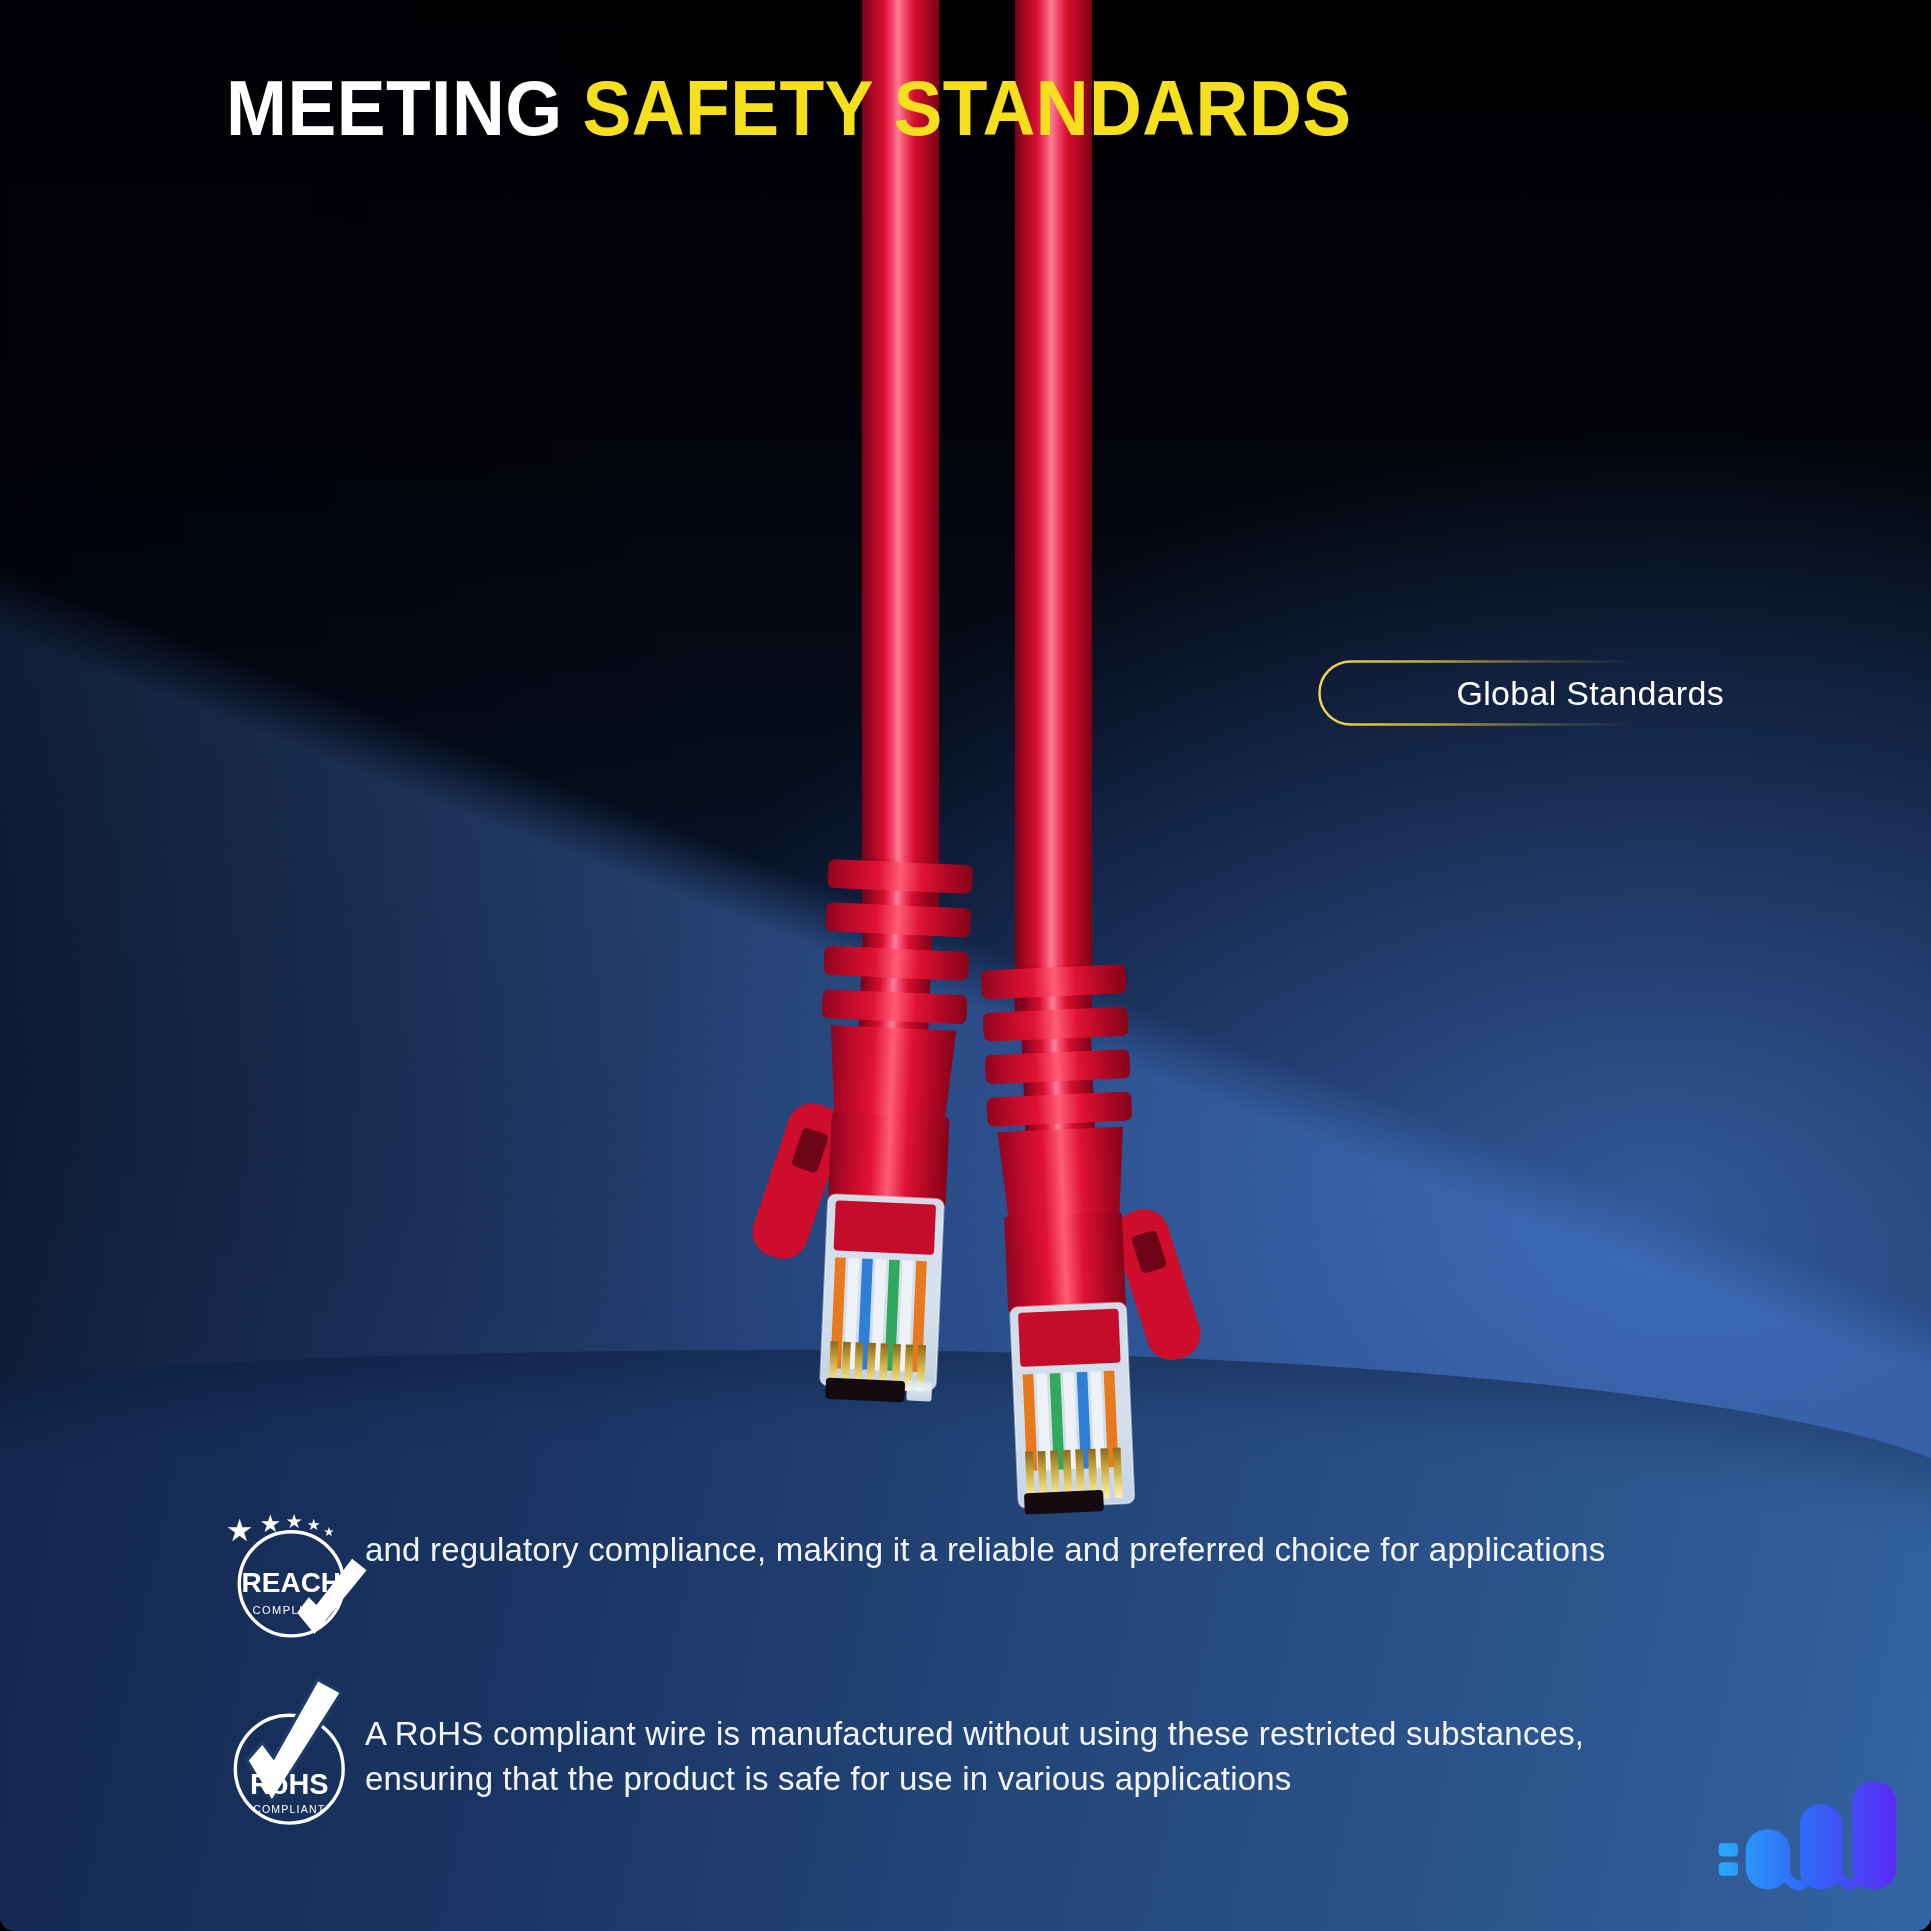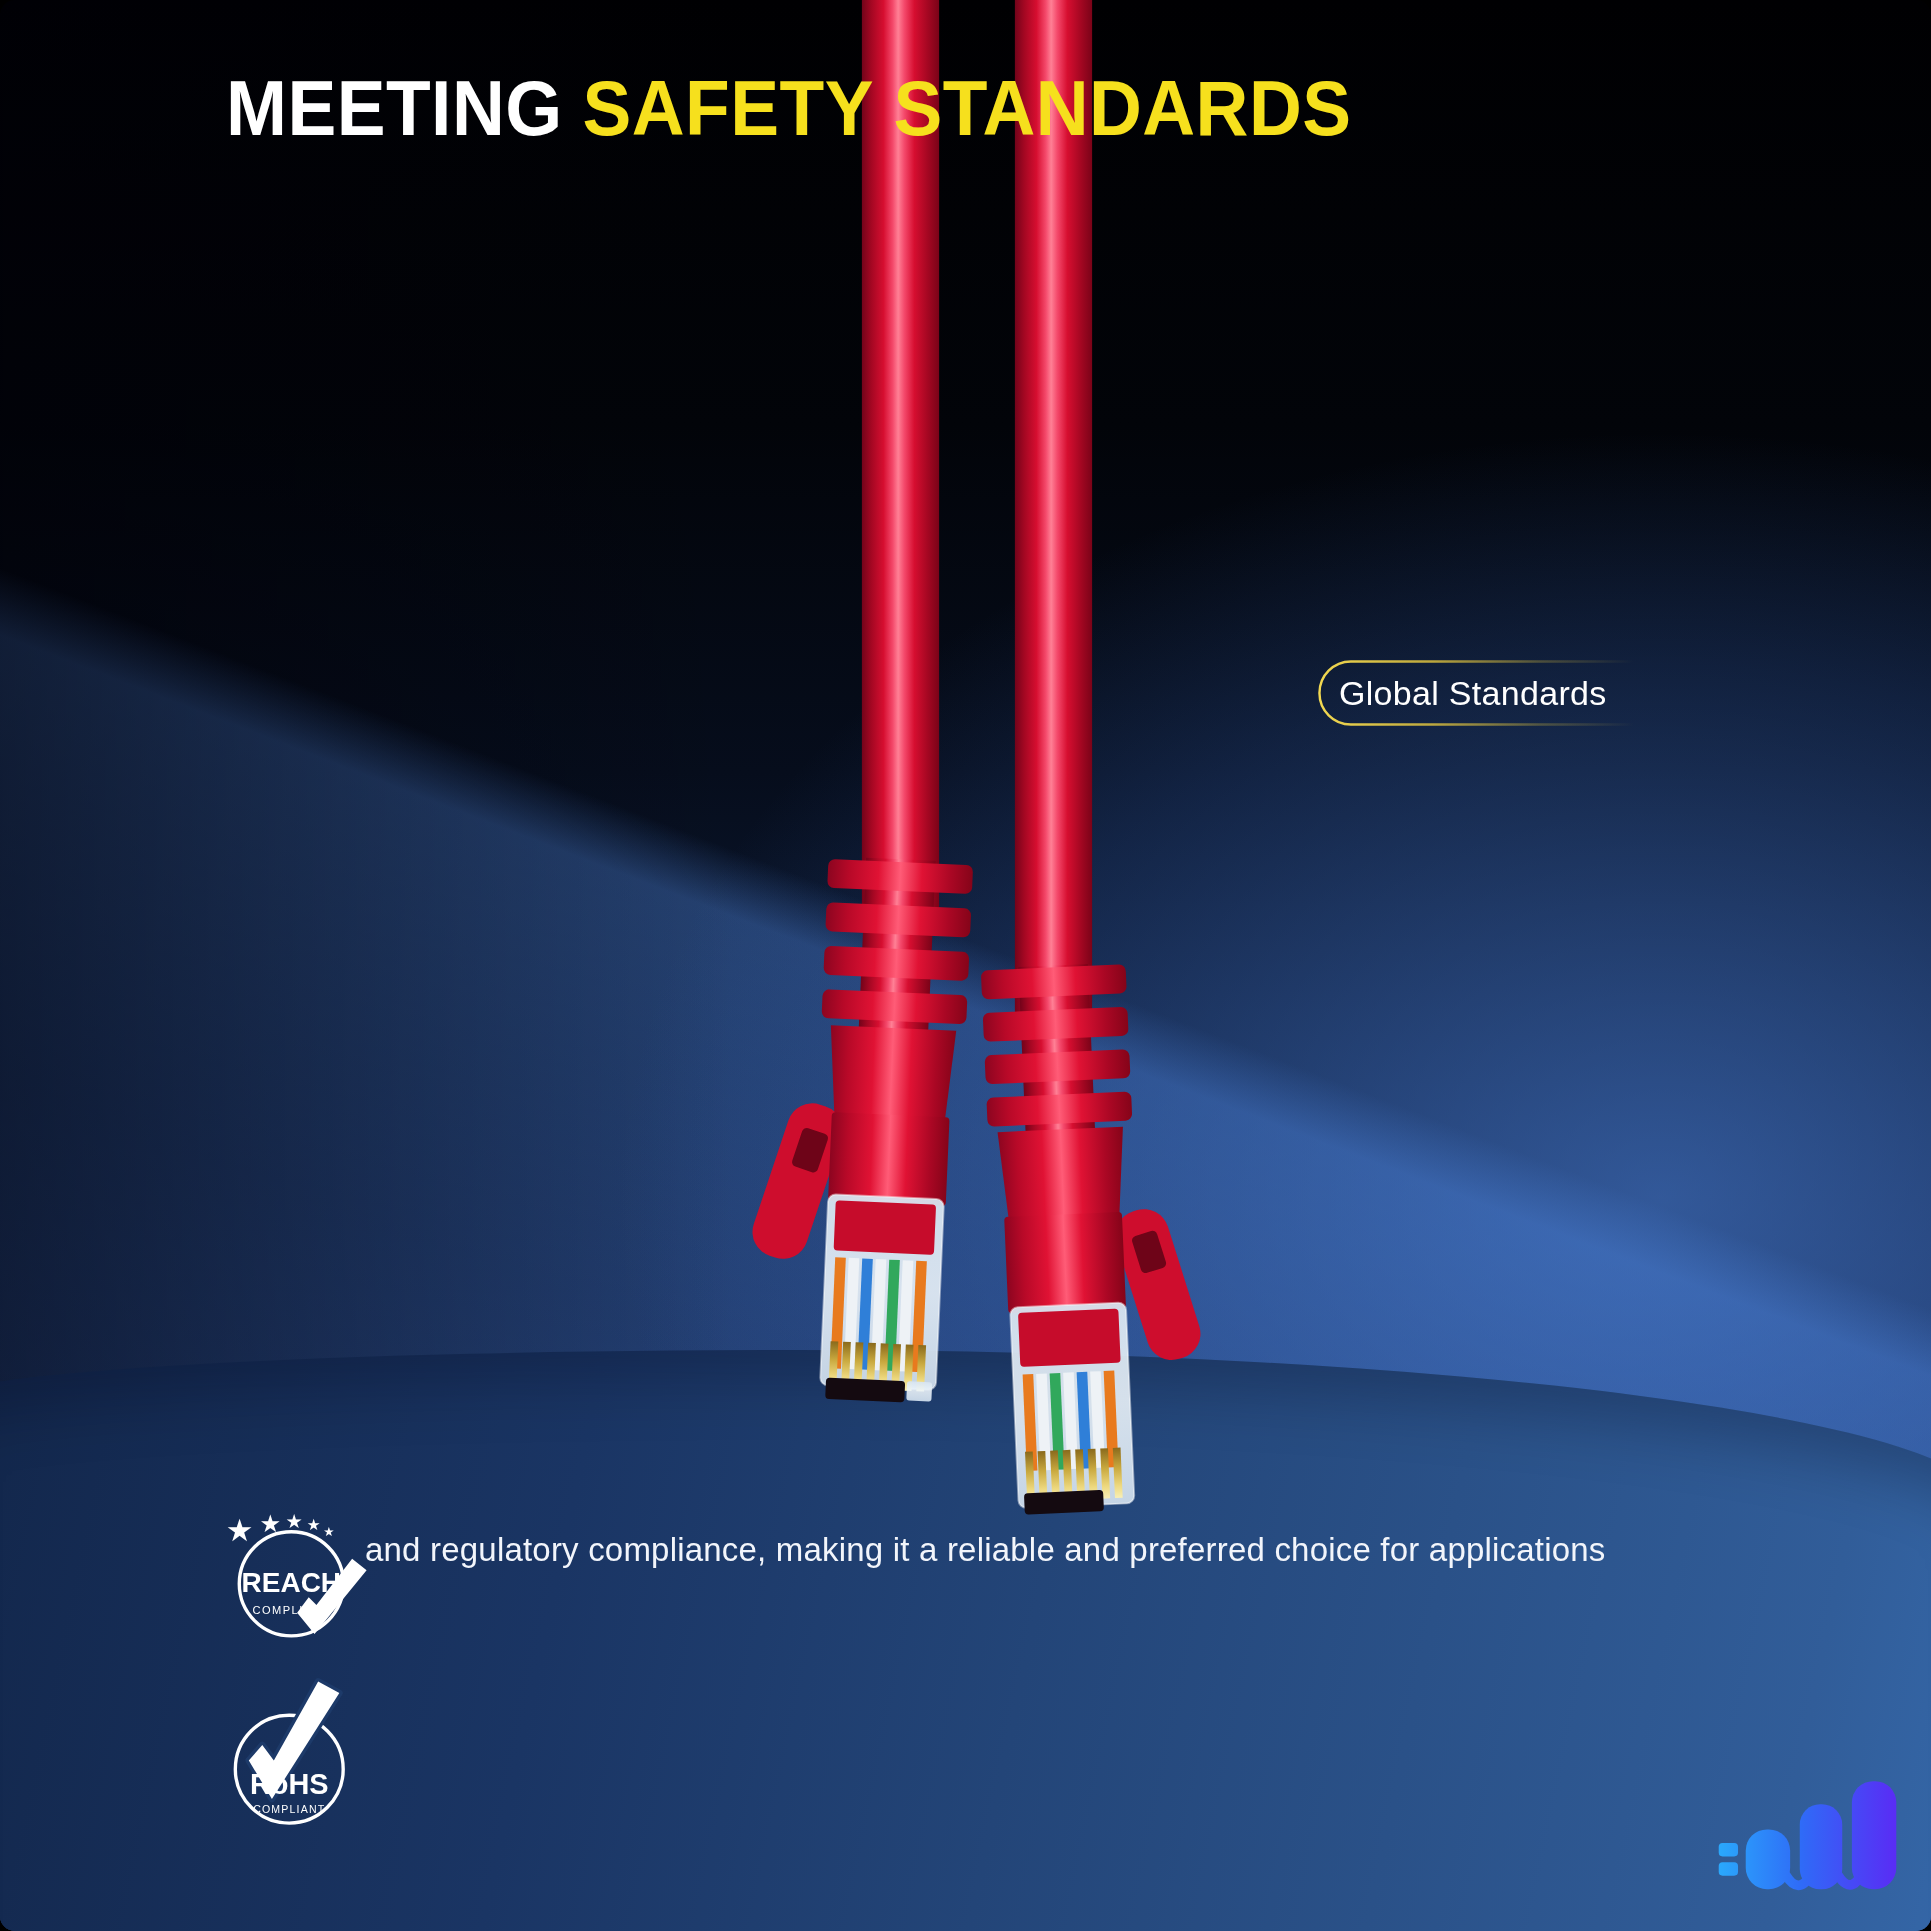--- a/index.html
+++ b/index.html
@@ -32,21 +32,21 @@
   }
   .t-white{color:#ffffff; margin-right:21px;}
   .t-yellow{color:#f6e01d;}
   .pill{position:absolute; z-index:6; display:flex; align-items:center;}
   .pill svg.pill-border{position:absolute; inset:0; width:100%; height:100%;}
   .pill .pill-label{
     position:relative; color:#fff; font-size:34px; letter-spacing:0.3px; white-space:nowrap;
   }
   .pill-1{left:280px; top:658px; width:406px; height:68px;} .pill-1 .pill-label{padding-left:27px;}
   .pill-2{left:247px; top:792px; width:430px; height:68px;} .pill-2 .pill-label{padding-left:19.3px;}
-  .pill-3{left:1318px; top:660px; width:406px; height:66px;} .pill-3 .pill-label{padding-left:21px;}
+  .pill-3{left:1318px; top:660px; width:406px; height:66px;justify-content:flex-end;} .pill-3 .pill-label{padding-left:21px;}
   .pill-4{left:1348px; top:793px; width:386px; height:66px;} .pill-4 .pill-label{padding-left:21px;}
   .badge{position:absolute; z-index:6;}
   .badge-reach{left:214px; top:1497px;}
   .badge-rohs{left:214px; top:1668px;}
   .cert-text{
     position:absolute; z-index:6; left:365px; color:#f2f5fb;
     font-size:33px; line-height:45px; letter-spacing:0.2px; white-space:nowrap;
   }
   .cert-text-reach{top:1527px;}
   .cert-text-rohs{top:1711px;}
@@ -200,20 +200,24 @@
     <div>and regulatory compliance, making it a reliable and preferred choice for applications</div>
   </div>
 
   <svg class="badge badge-rohs" width="164" height="183" viewBox="0 0 170 190">
     <circle cx="78" cy="105" r="56" fill="none" stroke="#ffffff" stroke-width="3.5"></circle>
     <path d="M36,96 L60,136 L130,26 L108,14 L62,96 L50,80 Z" fill="#ffffff" stroke="#1d3a69" stroke-width="7" paint-order="stroke" stroke-linejoin="round"></path>
     <text x="78" y="131" font-size="30" font-weight="bold" text-anchor="middle">RoHS</text>
     <text x="78" y="151" font-size="11" letter-spacing="1.2" text-anchor="middle">COMPLIANT</text>
   </svg>
 
+  <div class="cert-text cert-text-rohs">
+    <div>A RoHS compliant wire is manufactured without using these restricted substances,</div>
+    <div>ensuring that the product is safe for use in various applications</div>
+  </div>
 
   <svg class="brand-logo" width="193" height="126" viewBox="0 0 200 130">
     <defs>
       <linearGradient id="logoGrad" gradientUnits="userSpaceOnUse" x1="10" y1="65" x2="195" y2="65">
         <stop offset="0" stop-color="#2aa7fc"></stop>
         <stop offset=".45" stop-color="#2f6bf7"></stop>
         <stop offset="1" stop-color="#5b2af5"></stop>
       </linearGradient>
     </defs>
     <rect x="8" y="68" width="20" height="14" rx="4" fill="url(#logoGrad)"></rect>

